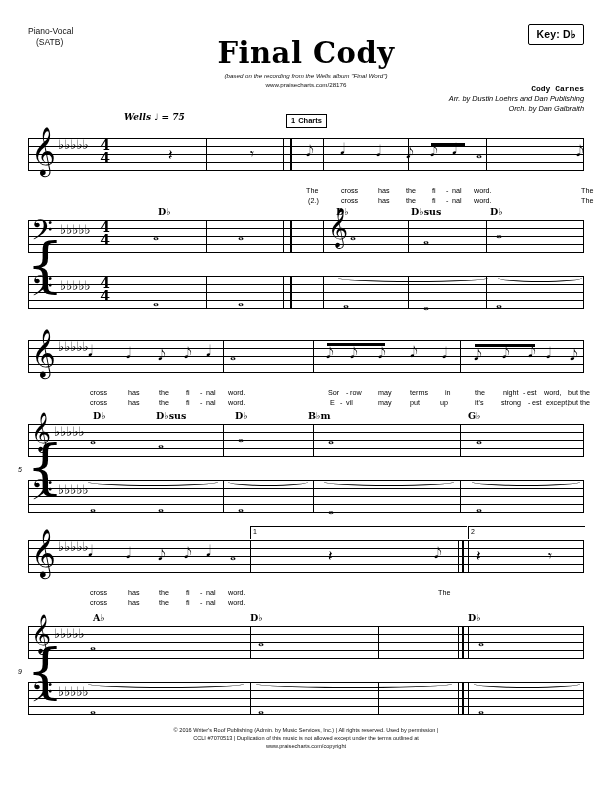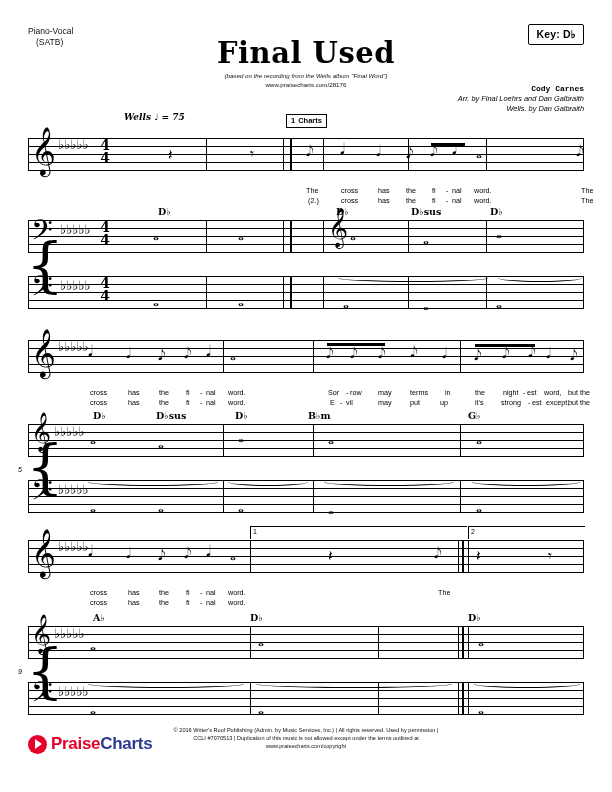--- a/index.html
+++ b/index.html
@@ -266,28 +266,28 @@
 
 <div class="page">
 
   <div class="arr-label">
     <span>Piano-Vocal</span>
     <span class="l2">(SATB)</span>
   </div>
 
   <div class="key-box">Key: D♭</div>
 
-  <div class="song-title">Final Used</div>
+  <div class="song-title">Final Cody</div>
   <div class="subtitle1">(based on the recording from the Wells album "Final Word")</div>
   <div class="subtitle2">www.praisecharts.com/28176</div>
 
   <div class="credits">
     <div class="writer">Cody Carnes</div>
-    <div class="it">Arr. by Final Loehrs and Dan Galbraith</div>
-    <div class="it">Wells. by Dan Galbraith</div>
+    <div class="it">Arr. by Dustin Loehrs and Dan Publishing</div>
+    <div class="it">Orch. by Dan Galbraith</div>
   </div>
 
   <div class="system" style="top:128px; height:180px;">
 
     <div class="tempo" style="left:96px; top:-16px;">
       <span>Wells</span>
       <span class="note">♩</span>
       <span>= 75</span>
     </div>
 
@@ -647,18 +647,14 @@
       <div class="measure-num" style="left:-10px; top:-14px;">9</div>
     </div>
   </div>
 
   <div class="footer-text">
     <div>© 2016 Writer's Roof Publishing (Admin. by Music Services, Inc.) | All rights reserved. Used by permission |</div>
     <div>CCLI #7070513 | Duplication of this music is not allowed except under the terms outlined at</div>
     <div>www.praisecharts.com/copyright</div>
   </div>
 
-  <div class="logo">
-    <span class="mark"></span>
-    <span class="wordmark"><span class="w1">Praise</span><span class="w2">Charts</span></span>
-  </div>
 
 </div>
 
 </body></html>

